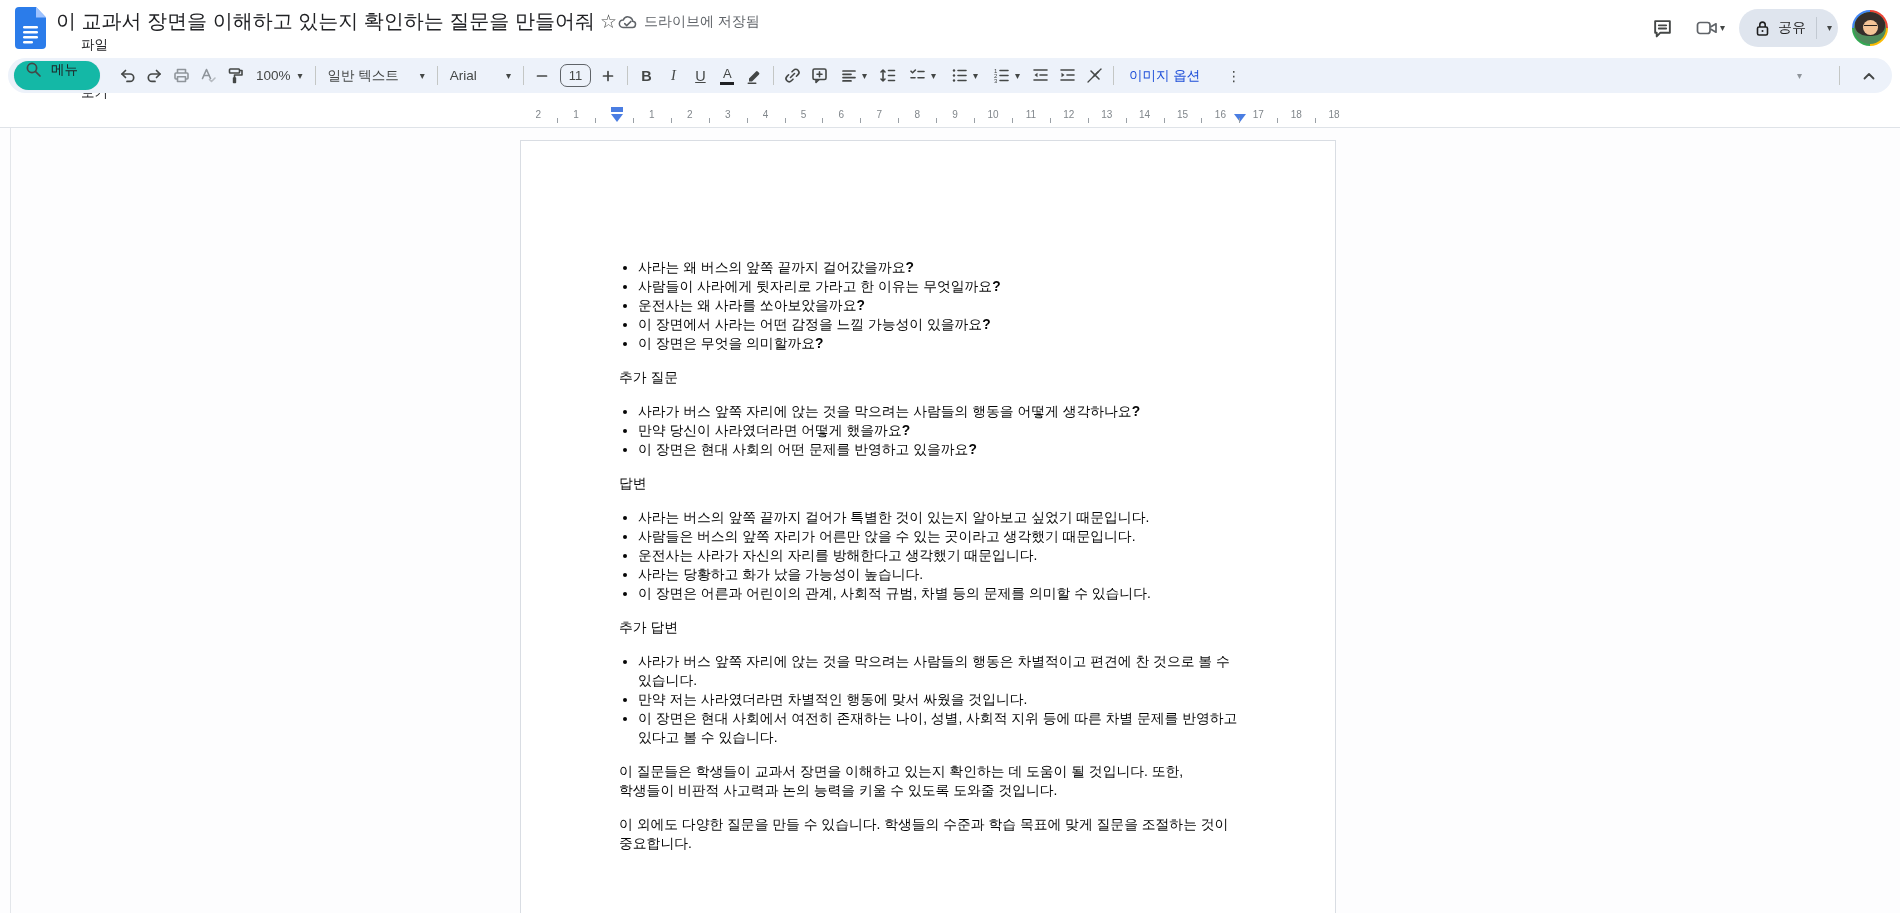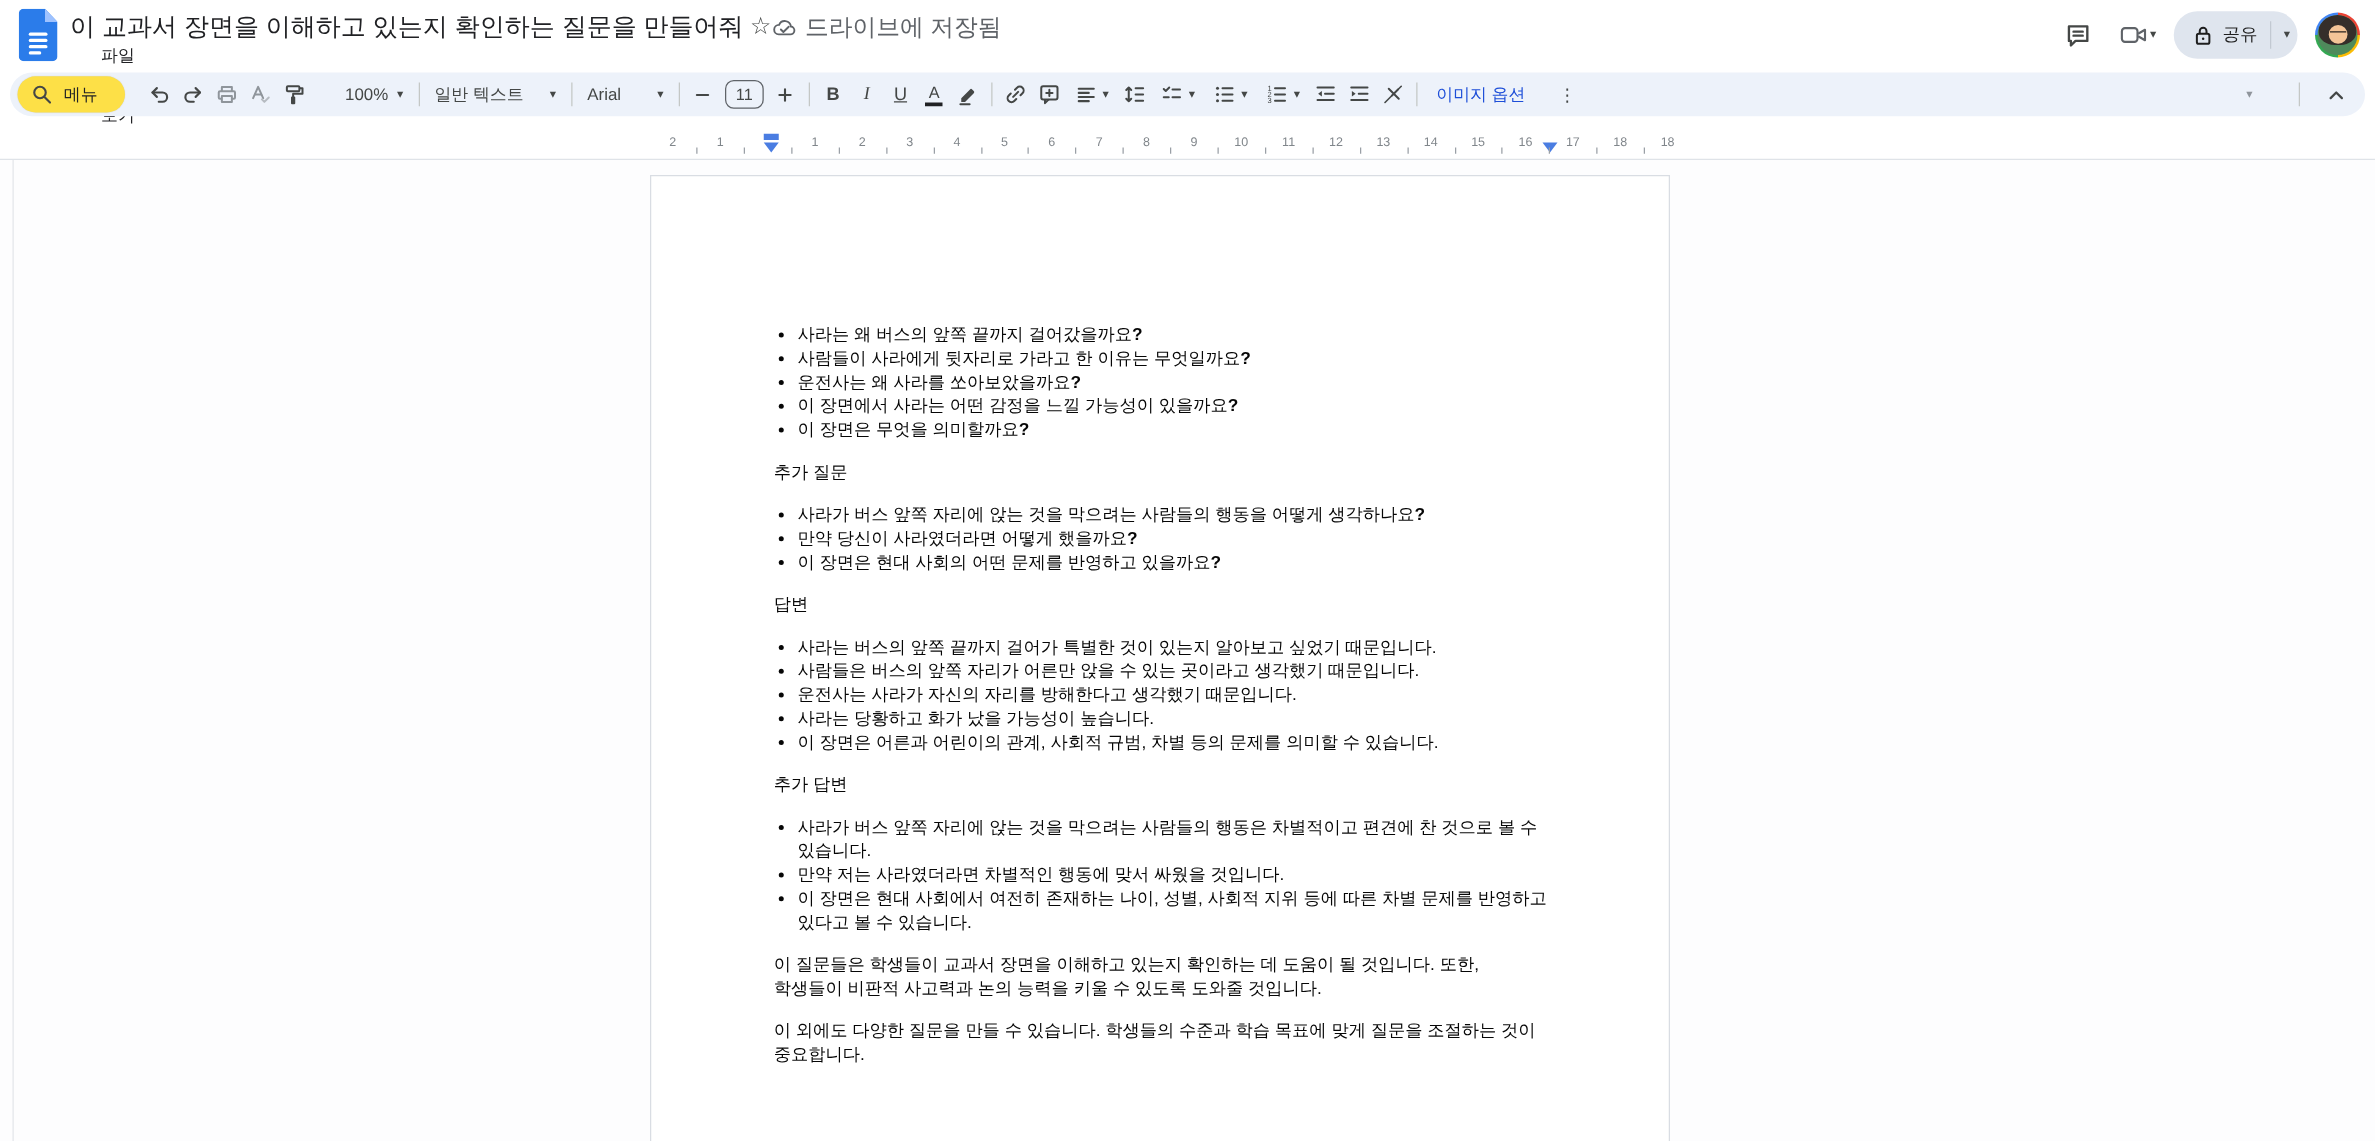--- a/index.html
+++ b/index.html
@@ -5,21 +5,21 @@
   * { box-sizing: border-box; margin: 0; padding: 0; }
   html,body { width:1900px; height:913px; overflow:hidden; background:#fff;
     font-family:"Liberation Sans", sans-serif; }
 
   
   .header { position:absolute; left:0; top:0; width:1900px; height:58px; background:#fff; }
   .docs-logo { position:absolute; left:15px; top:7px; cursor:pointer; }
   .title-row { position:absolute; left:52px; top:7px; display:flex; align-items:center; gap:1px; }
   .doc-title { font-size:20px; color:#202124; white-space:nowrap; padding:1px 4px; border-radius:3px; }
   .star-btn { font-size:19px; color:#444746; line-height:1; cursor:pointer; }
-  .saved-status { display:flex; align-items:center; gap:7px; color:#5f6368; font-size:19px; cursor:pointer; }
+  .saved-status { display:flex; align-items:center; gap:7px; color:#5f6368; font-size:14px; cursor:pointer; }
   .menu-bar { position:absolute; left:44px; top:33px; display:flex; align-items:center;flex-direction:column; }
   .menu-item { font-size:13.5px; color:#202124; padding:3px 8px; border-radius:5px; cursor:pointer; }
   .header-right { position:absolute; right:12px; top:8px; height:40px; display:flex; align-items:center; gap:14px; }
   .hicon { width:38px; height:38px; display:flex; align-items:center; justify-content:center; border-radius:50%; cursor:pointer; }
   .meet-group { display:flex; align-items:center; gap:2px; cursor:pointer; }
   .caret { font-size:10px; color:#444746; line-height:1; }
   .share-btn { height:38px; background:#dfe5ee; border-radius:19px; display:flex; align-items:center;
     padding:0 6px 0 16px; gap:8px; cursor:pointer; }
   .share-btn .lbl { font-size:14px; color:#1f1f1f; }
   .share-div { width:1px; height:22px; background:#c2c9d2; margin:0 2px; }
@@ -30,21 +30,21 @@
   .avatar-skin { position:absolute; left:9px; top:8px; width:15px; height:15px; background:#f4c497; border-radius:50%; }
   .avatar-glasses { position:absolute; left:10px; top:13px; width:13px; height:4px;
     border-top:1.5px solid #26211e; }
 
   
   .toolbar { position:absolute; left:8px; top:58px; width:1884px; height:35px; background:#edf2fa;
     border-radius:18px; display:flex; align-items:center; padding:0 10px 0 6px; }
   .tb-btn { min-width:27px; height:27px; border-radius:5px; display:flex; align-items:center;
     justify-content:center; cursor:pointer; color:#444746; flex:0 0 auto; }
   .tb-divider { width:1px; height:19px; background:#c4c7c5; margin:0 5px; flex:0 0 auto; }
-  .search-pill { height:29px; background:#fde047; border-radius:15px; display:flex; align-items:center;
+  .search-pill { height:29px; background:#14b8a6; border-radius:15px; display:flex; align-items:flex-start;
     gap:9px; padding:0 22px 0 11px; cursor:pointer; box-shadow:0 0 1px rgba(0,0,0,.15); flex:0 0 auto; }
   .search-pill .lbl { font-size:13.5px; color:#202124; }
   .tb-select { display:flex; align-items:center; gap:7px; padding:0 7px; height:27px; border-radius:5px;
     cursor:pointer; flex:0 0 auto; }
   .tb-select .lbl { font-size:13.5px; color:#444746; white-space:nowrap; }
   .fs-box { width:31px; height:23px; border:1.4px solid #5f6368; border-radius:7px; display:flex;
     align-items:center; justify-content:center; font-size:13px; color:#444746; cursor:text; flex:0 0 auto; }
   .tb-txt { font-size:14.5px; color:#444746; }
   .img-opts { font-size:13.5px; color:#1d4ed8; margin:0 20px 0 10px; white-space:nowrap; flex:0 0 auto; }
   .tb-right { margin-left:auto; display:flex; align-items:center; gap:10px; }
@@ -203,21 +203,21 @@
   <div class="tb-btn">
     <span>
       <svg width="19" height="19" viewBox="0 0 19 19" fill="none" stroke="#444746" stroke-width="1.6" stroke-linejoin="round">
         <rect x="3.5" y="3" width="10" height="4" rx="0.8"></rect>
         <path d="M13.5 4.5 h2.5 v4.5 h-7.5 v3"></path>
         <rect x="7.6" y="12" width="1.8" height="4.5" fill="#444746"></rect>
       </svg>
     </span>
   </div>
 
-  <div class="tb-select" style="margin-left:20px">
+  <div class="tb-select" style="margin-left:0">
     <span class="lbl">100%</span>
     <span class="caret">▾</span>
   </div>
 
   <span class="tb-divider"></span>
 
   <div class="tb-select">
     <span class="lbl">일반 텍스트</span>
     <span class="caret" style="margin-left:14px">▾</span>
   </div>

